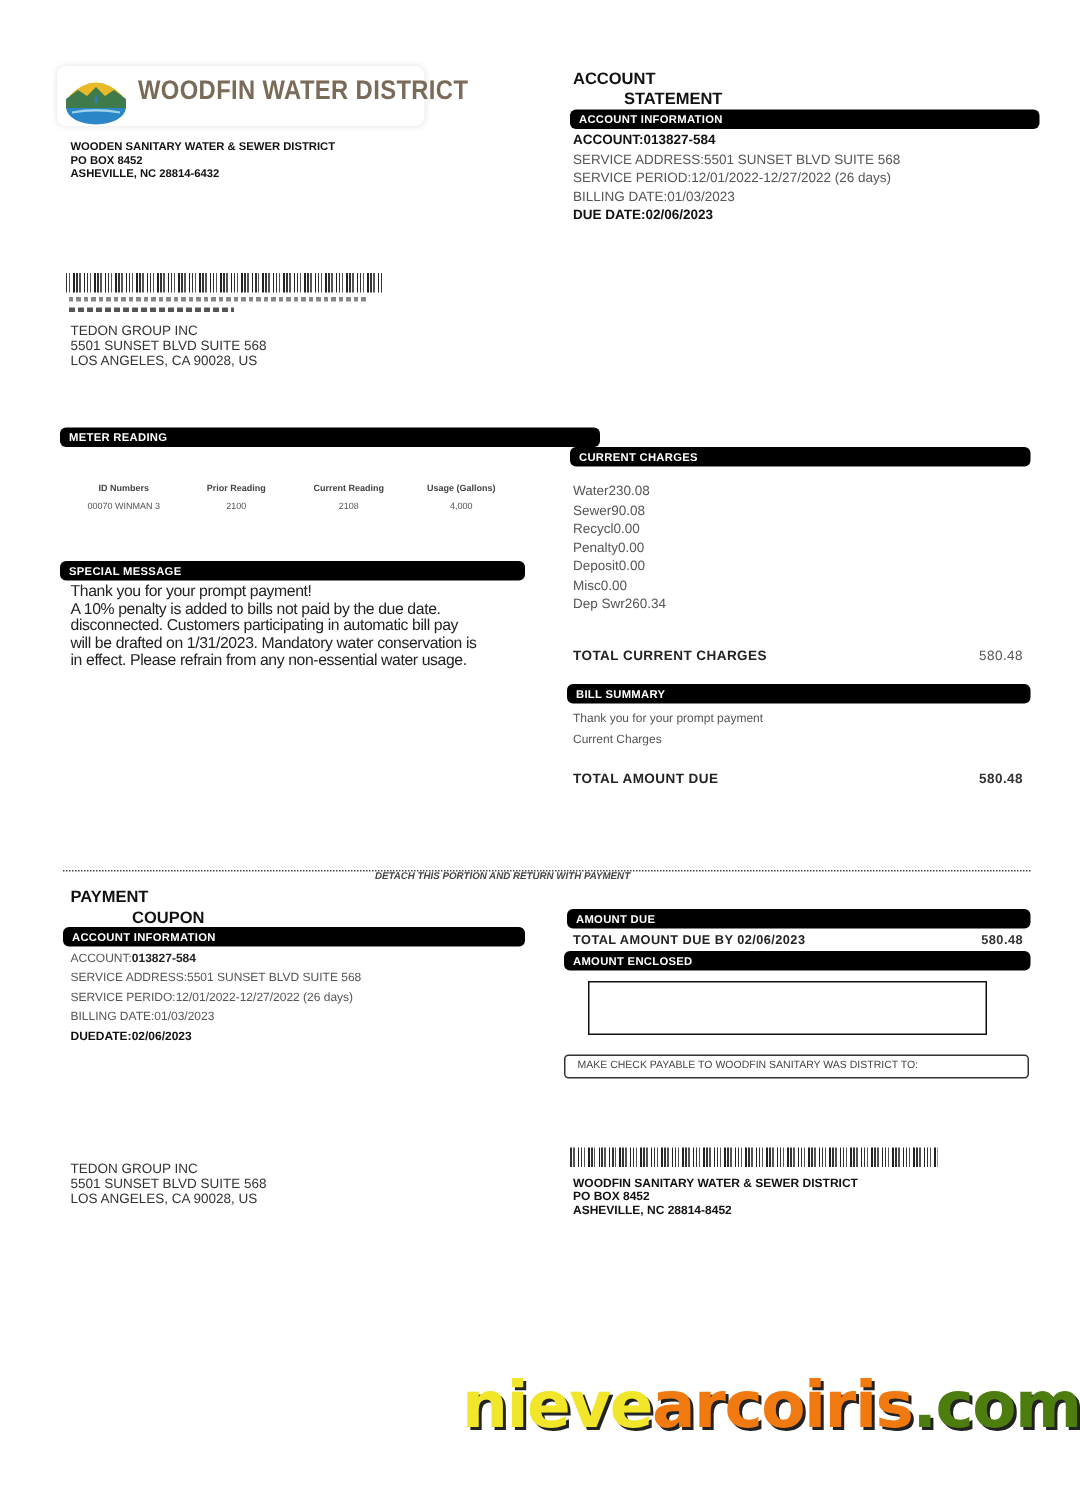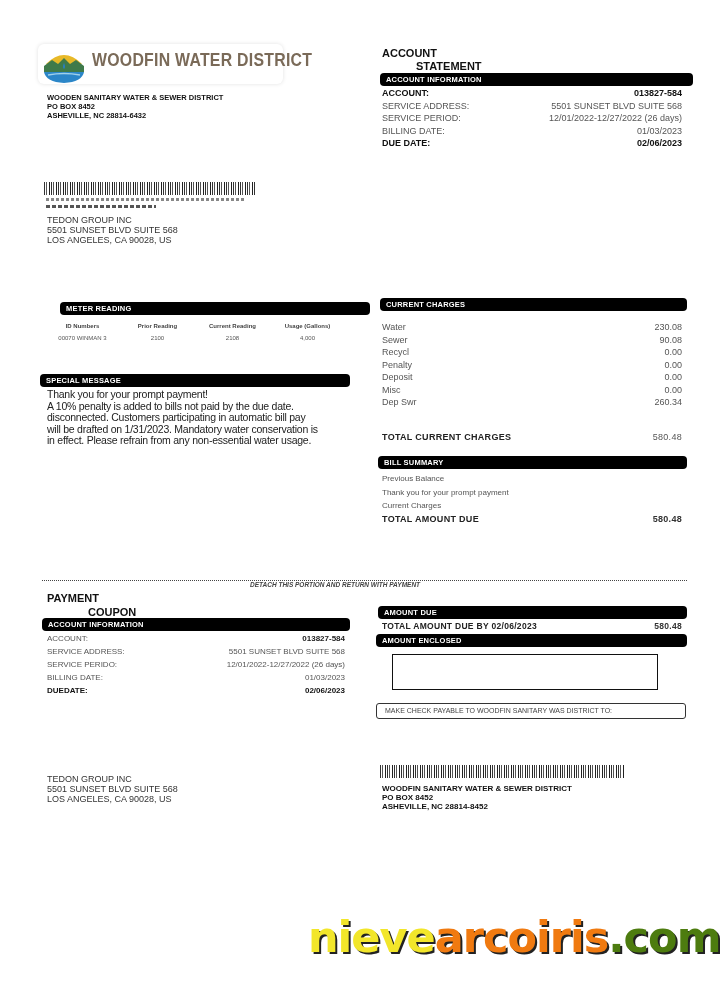--- a/index.html
+++ b/index.html
@@ -1,19 +1,19 @@
 <!DOCTYPE html>
 <html><head>
 <meta charset="utf-8">
 <style>
   * { box-sizing: border-box; margin: 0; padding: 0; }
   body { width: 720px; height: 1000px; background: #ffffff; font-family: "Liberation Sans", sans-serif; color: #222; position: relative; overflow: hidden; }
   .abs { position: absolute; }
   .bar { background: #000; color: #fff; font-weight: bold; font-size: 7.5px; letter-spacing: 0.2px; height: 13px; line-height: 13px; padding-left: 6px; border-radius: 4px; text-transform: uppercase; }
-  .row { display: flex; justify-content: space-between; font-size: 9px; color: #555; line-height: 12.6px; }
+  .row { display: flex; font-size: 9px; color: #555; line-height: 12.6px; }
   .row .v { text-align: right; }
   .row.b { color: #111; font-weight: bold; }
   .small-bold { font-size: 7.5px; font-weight: bold; color: #111; line-height: 9px; }
   .addr { font-size: 9px; color: #333; line-height: 10px; }
   .logo-box { left: 38px; top: 44px; width: 245px; height: 40px; border-radius: 6px; box-shadow: 0 0 4px rgba(0,0,0,0.12); background: #fff; }
   .logo-text { left: 92px; top: 50px; font-size: 18px; font-weight: bold; color: #7a6a58; letter-spacing: 0.3px; transform: scaleX(0.88); transform-origin: left; }
   .barcode { height: 13px; background: repeating-linear-gradient(90deg, #333 0 1px, #fff 1px 2px, #555 2px 3px, #fff 3px 5px, #222 5px 6px, #fff 6px 7px); }
   .meter-table { display: grid; grid-template-columns: 1fr 1fr 1fr 1fr; font-size: 6px; color: #555; text-align: center; row-gap: 6px; }
   .meter-table .h { font-weight: bold; color: #444; }
   .msg { font-size: 10.5px; line-height: 11.6px; color: #222; letter-spacing: -0.25px; }
@@ -75,21 +75,21 @@
 
 <div class="abs barcode" style="left:44px;top:182px;width:212px;"></div>
 <div class="abs" style="left:46px;top:198px;width:200px;height:3px;background:repeating-linear-gradient(90deg,#888 0 3px,#fff 3px 5px);"></div>
 <div class="abs" style="left:46px;top:205px;width:110px;height:3px;background:repeating-linear-gradient(90deg,#555 0 4px,#fff 4px 6px);"></div>
 <div class="abs" style="left:47px;top:215px;">
   <div class="addr">TEDON GROUP INC</div>
   <div class="addr">5501 SUNSET BLVD SUITE 568</div>
   <div class="addr">LOS ANGELES, CA 90028, US</div>
 </div>
 
-<div class="abs bar" style="left:40px;top:302px;width:310px;margin-left:20px;">METER READING</div>
+<div class="abs bar" style="left:40px;top:285px;width:360px;">METER READING</div>
 <div class="abs meter-table" style="left:45px;top:323px;width:300px;">
   <div class="h">ID Numbers</div>
   <div class="h">Prior Reading</div>
   <div class="h">Current Reading</div>
   <div class="h">Usage (Gallons)</div>
   <div>00070 WINMAN 3</div>
   <div>2100</div>
   <div>2108</div>
   <div>4,000</div>
 </div>
@@ -134,21 +134,20 @@
       <span class="v">260.34</span>
     </div>
 </div>
 <div class="abs total" style="left:382px;top:432px;width:300px;gap:20px;">
   <span>TOTAL CURRENT CHARGES</span>
   <span class="v">580.48</span>
 </div>
 
 <div class="abs bar" style="left:378px;top:456px;width:309px;">BILL SUMMARY</div>
 <div class="abs" style="left:382px;top:472px;width:300px;">
-  <div class="row" style="font-size:8px;line-height:13.5px;">Previous Balance</div>
   <div class="row" style="font-size:8px;line-height:13.5px;">Thank you for your prompt payment</div>
   <div class="row" style="font-size:8px;line-height:13.5px;">Current Charges</div>
 </div>
 <div class="abs total" style="left:382px;top:514px;width:300px;">
   <span>TOTAL AMOUNT DUE</span>
   <span class="v" style="font-weight:bold;color:#333;">580.48</span>
 </div>
 
 <div class="abs detach"></div>
 <div class="abs detach-label">DETACH THIS PORTION AND RETURN WITH PAYMENT</div>

